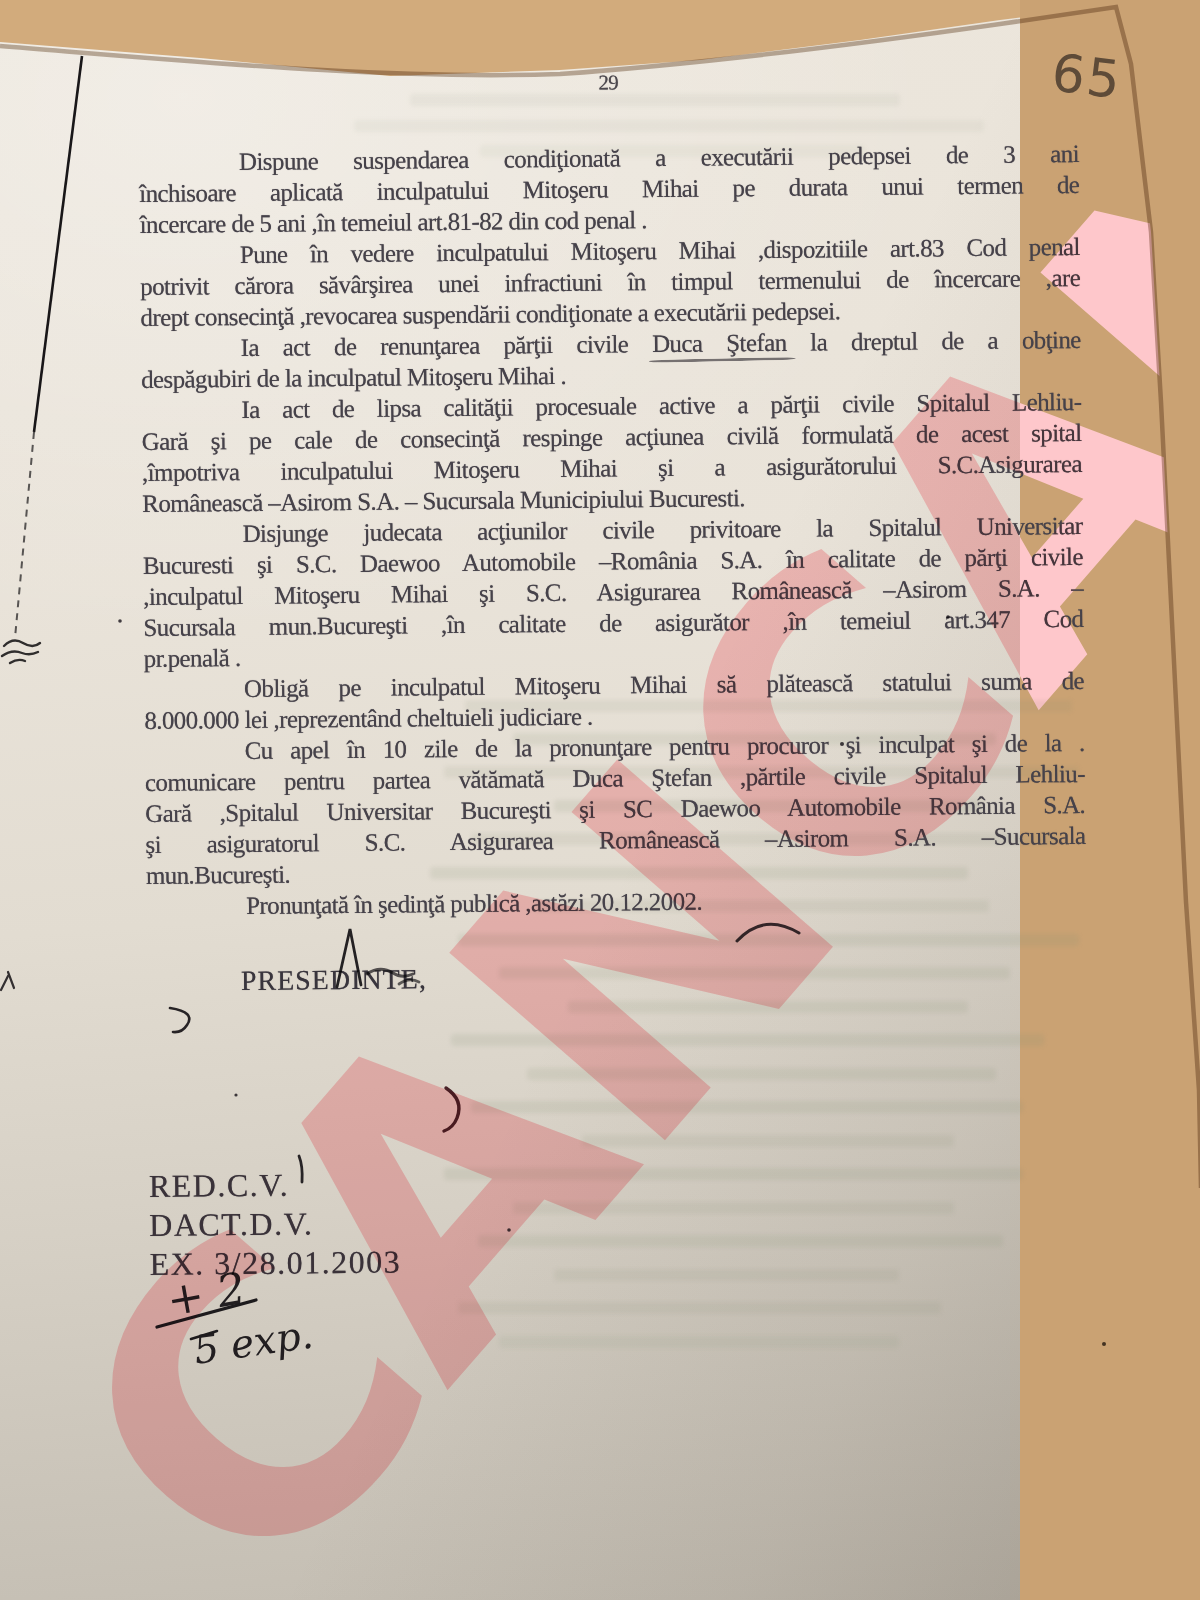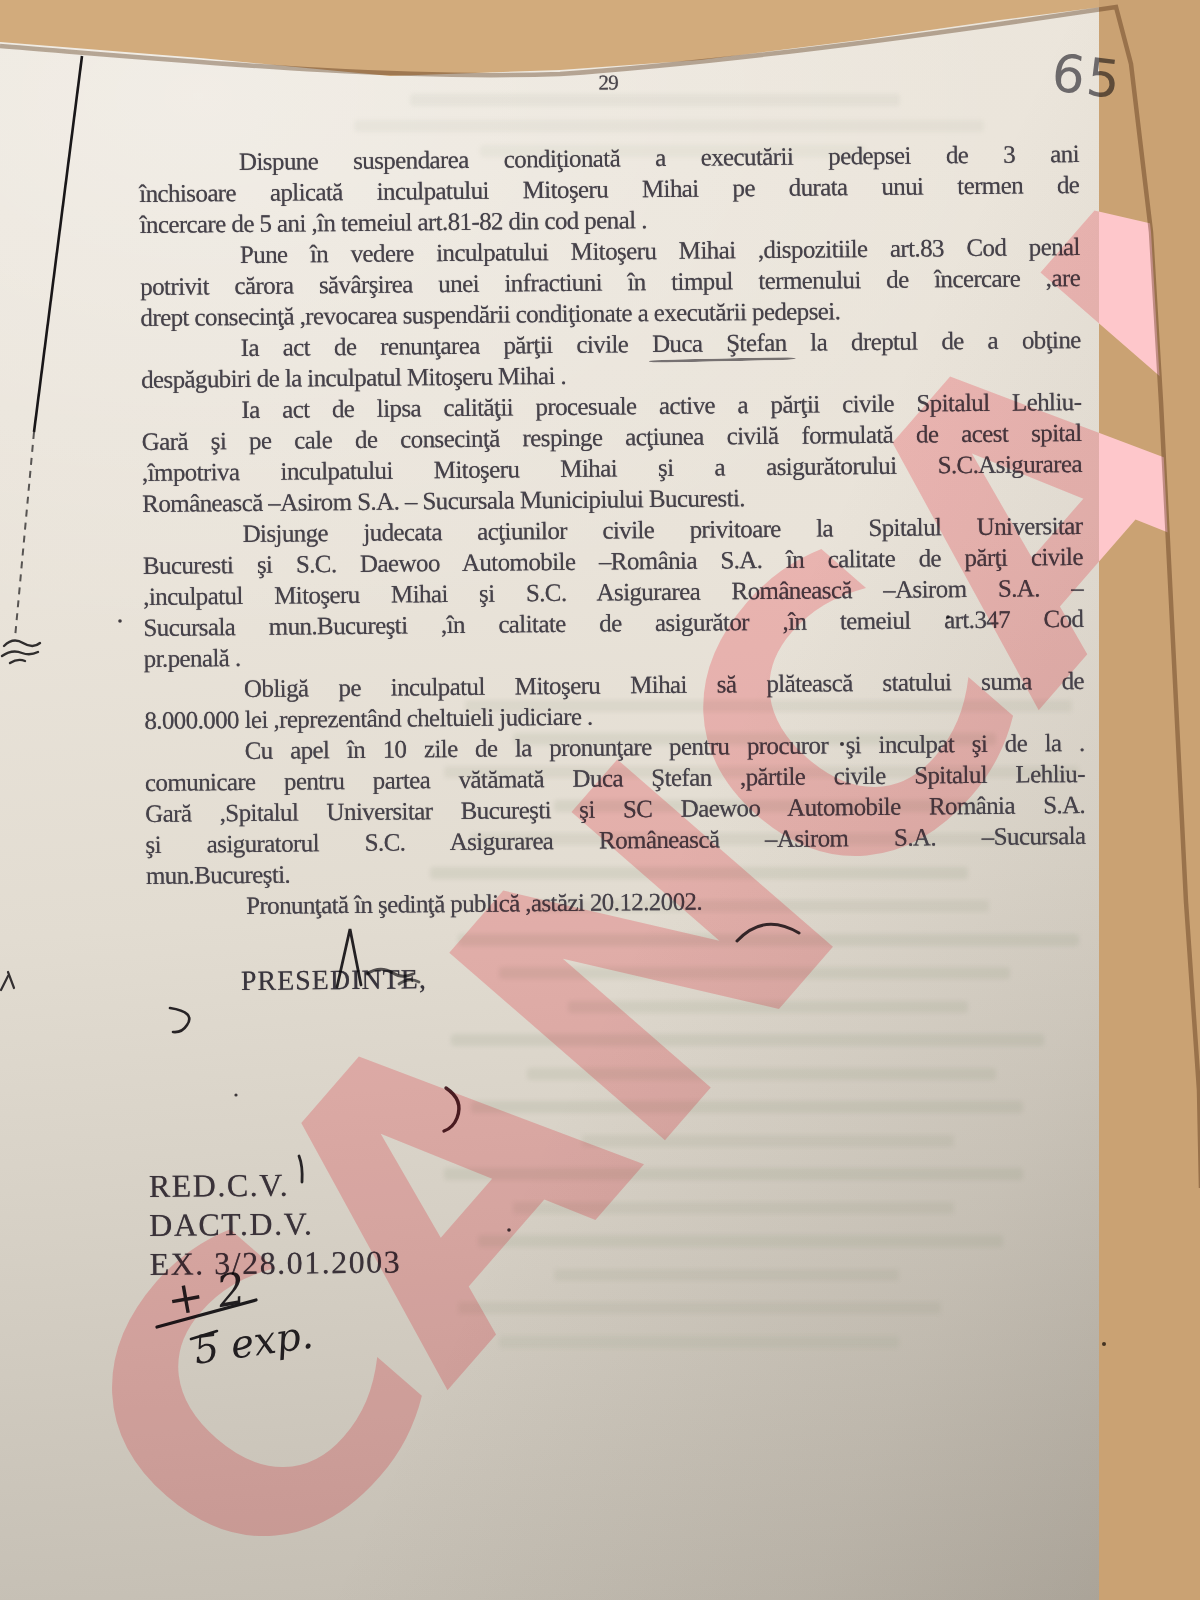--- a/index.html
+++ b/index.html
@@ -1,17 +1,17 @@
 <!DOCTYPE html>
 <html><head>
 <meta charset="utf-8">
 <style>
   html,body{margin:0;padding:0;}
   body{width:1200px;height:1600px;overflow:hidden;background:#caa273;}
-  .scene{position:relative;width:1099px;height:1600px;font-family:"Liberation Serif",serif;}
+  .scene{position:relative;width:1020px;height:1600px;font-family:"Liberation Serif",serif;}
 
   
   .wood{position:absolute;inset:0;
     background:
       repeating-linear-gradient(131deg, rgba(255,255,255,.10) 0 2px, rgba(255,255,255,0) 2px 15px),
       repeating-linear-gradient(133deg, rgba(120,75,30,.18) 0 3px, rgba(0,0,0,0) 3px 41px),
       repeating-linear-gradient(134deg, #dfba8e 0 17px, #d3aa7a 17px 26px, #c69c6a 26px 33px, #d8b286 33px 54px, #bf9260 54px 59px),
       linear-gradient(90deg,#caa173,#dcb favourite);
     background-color:#d2ab7c;}
 

